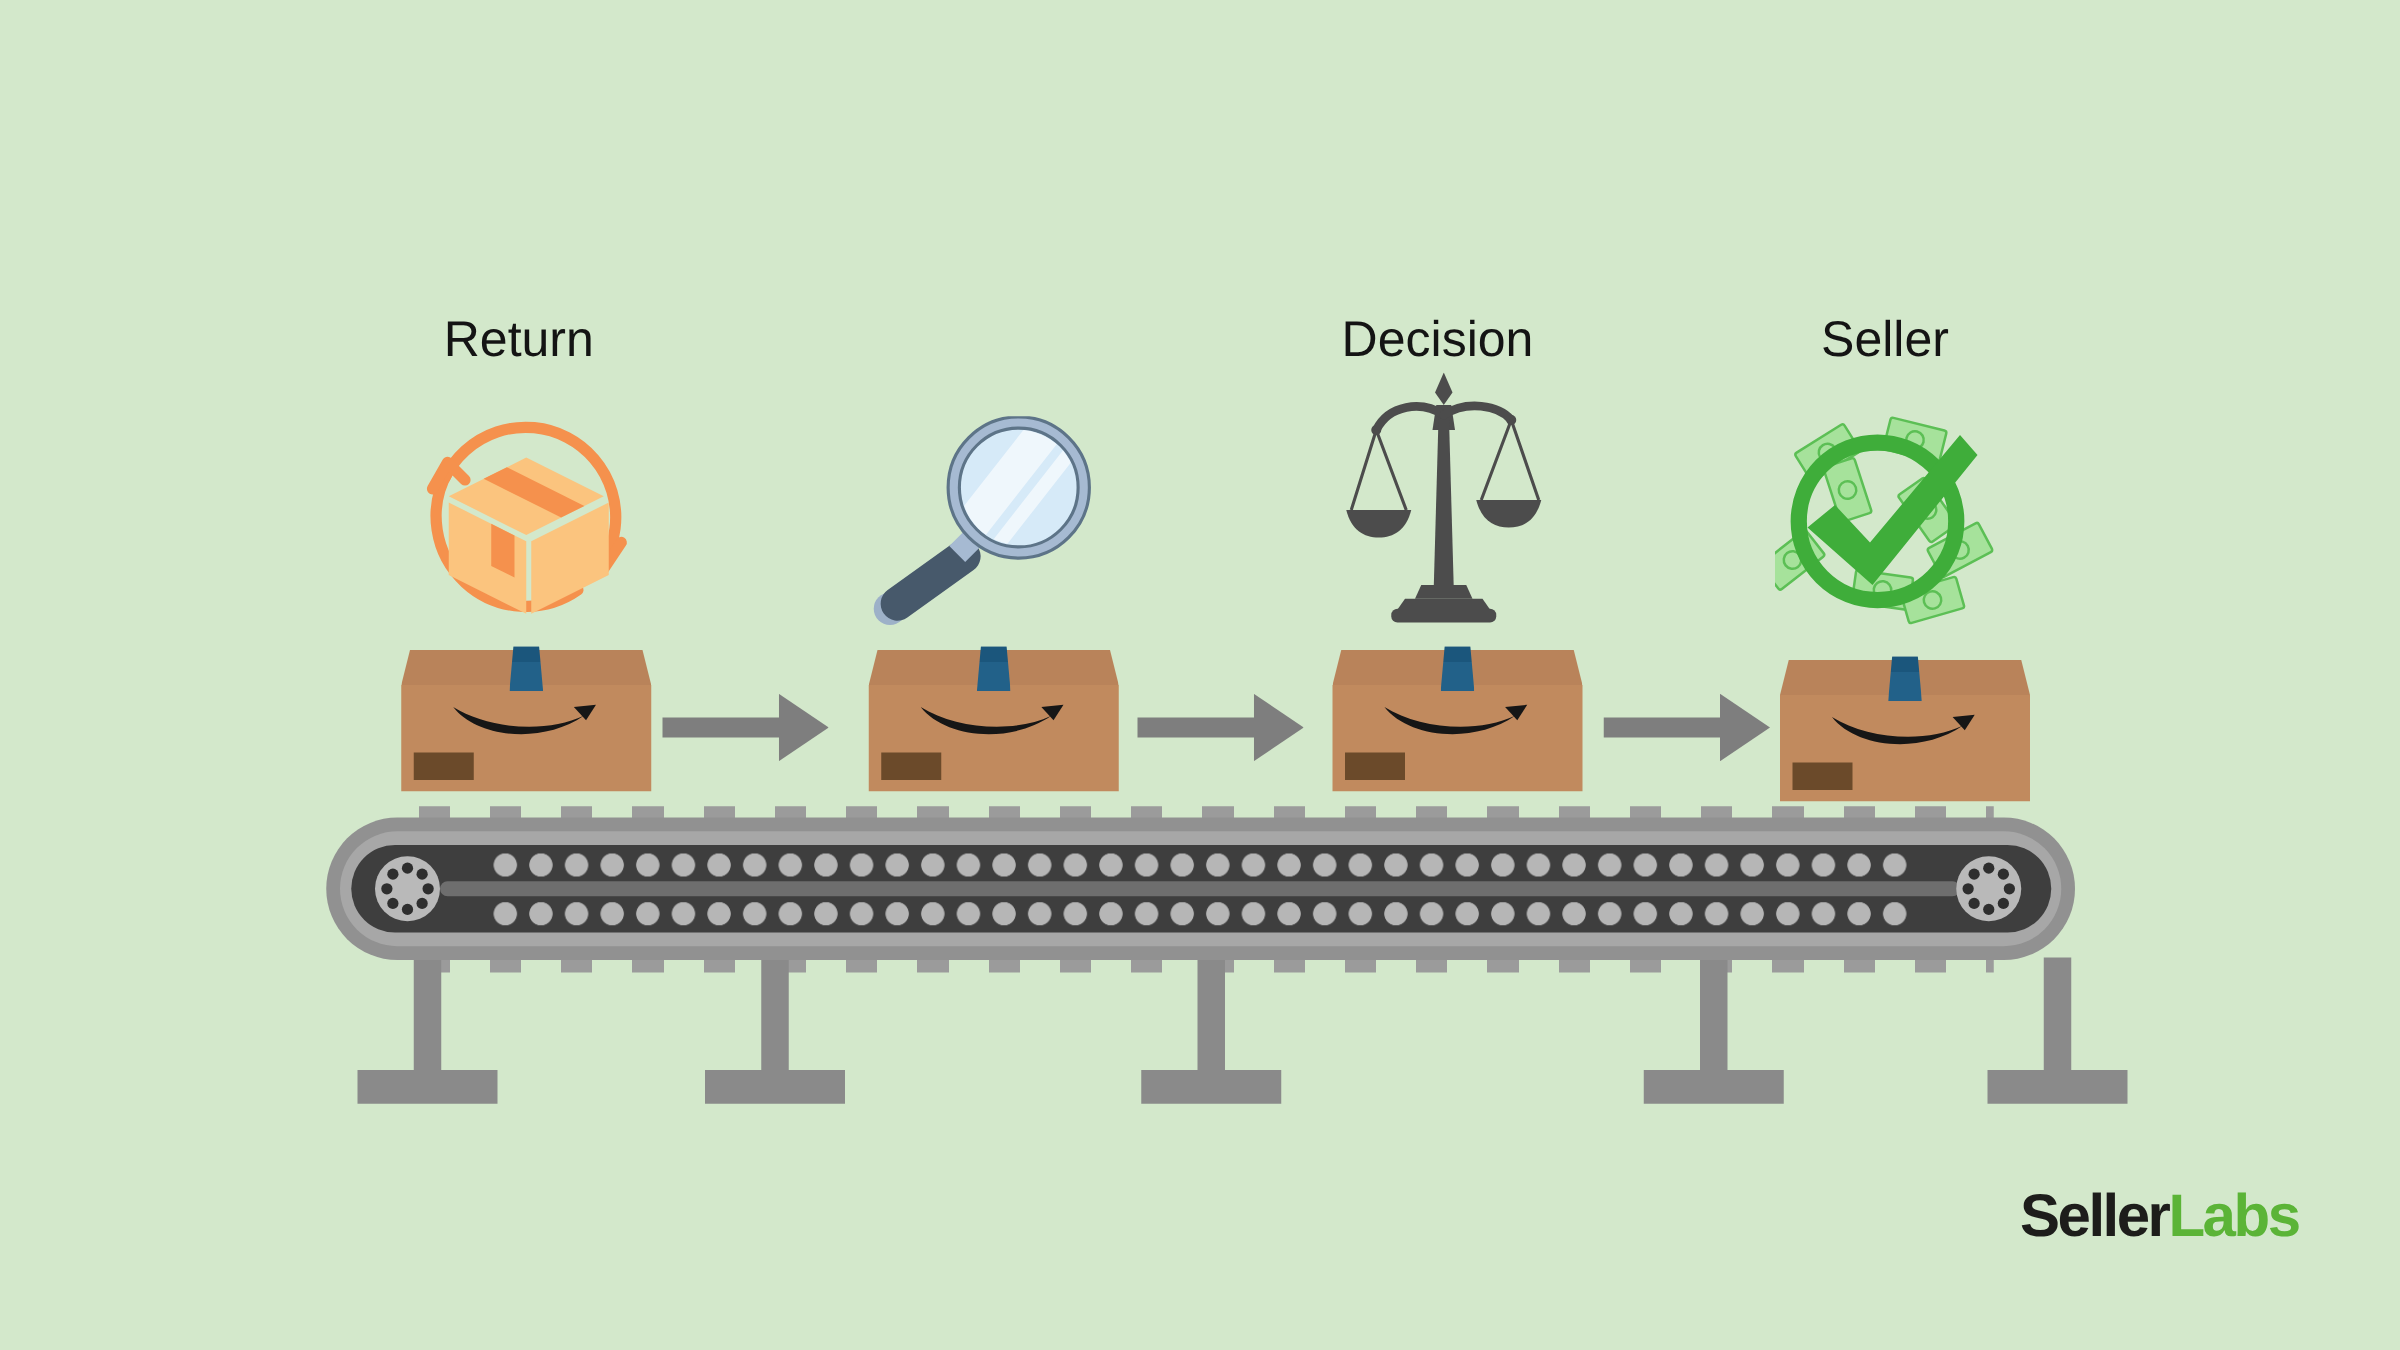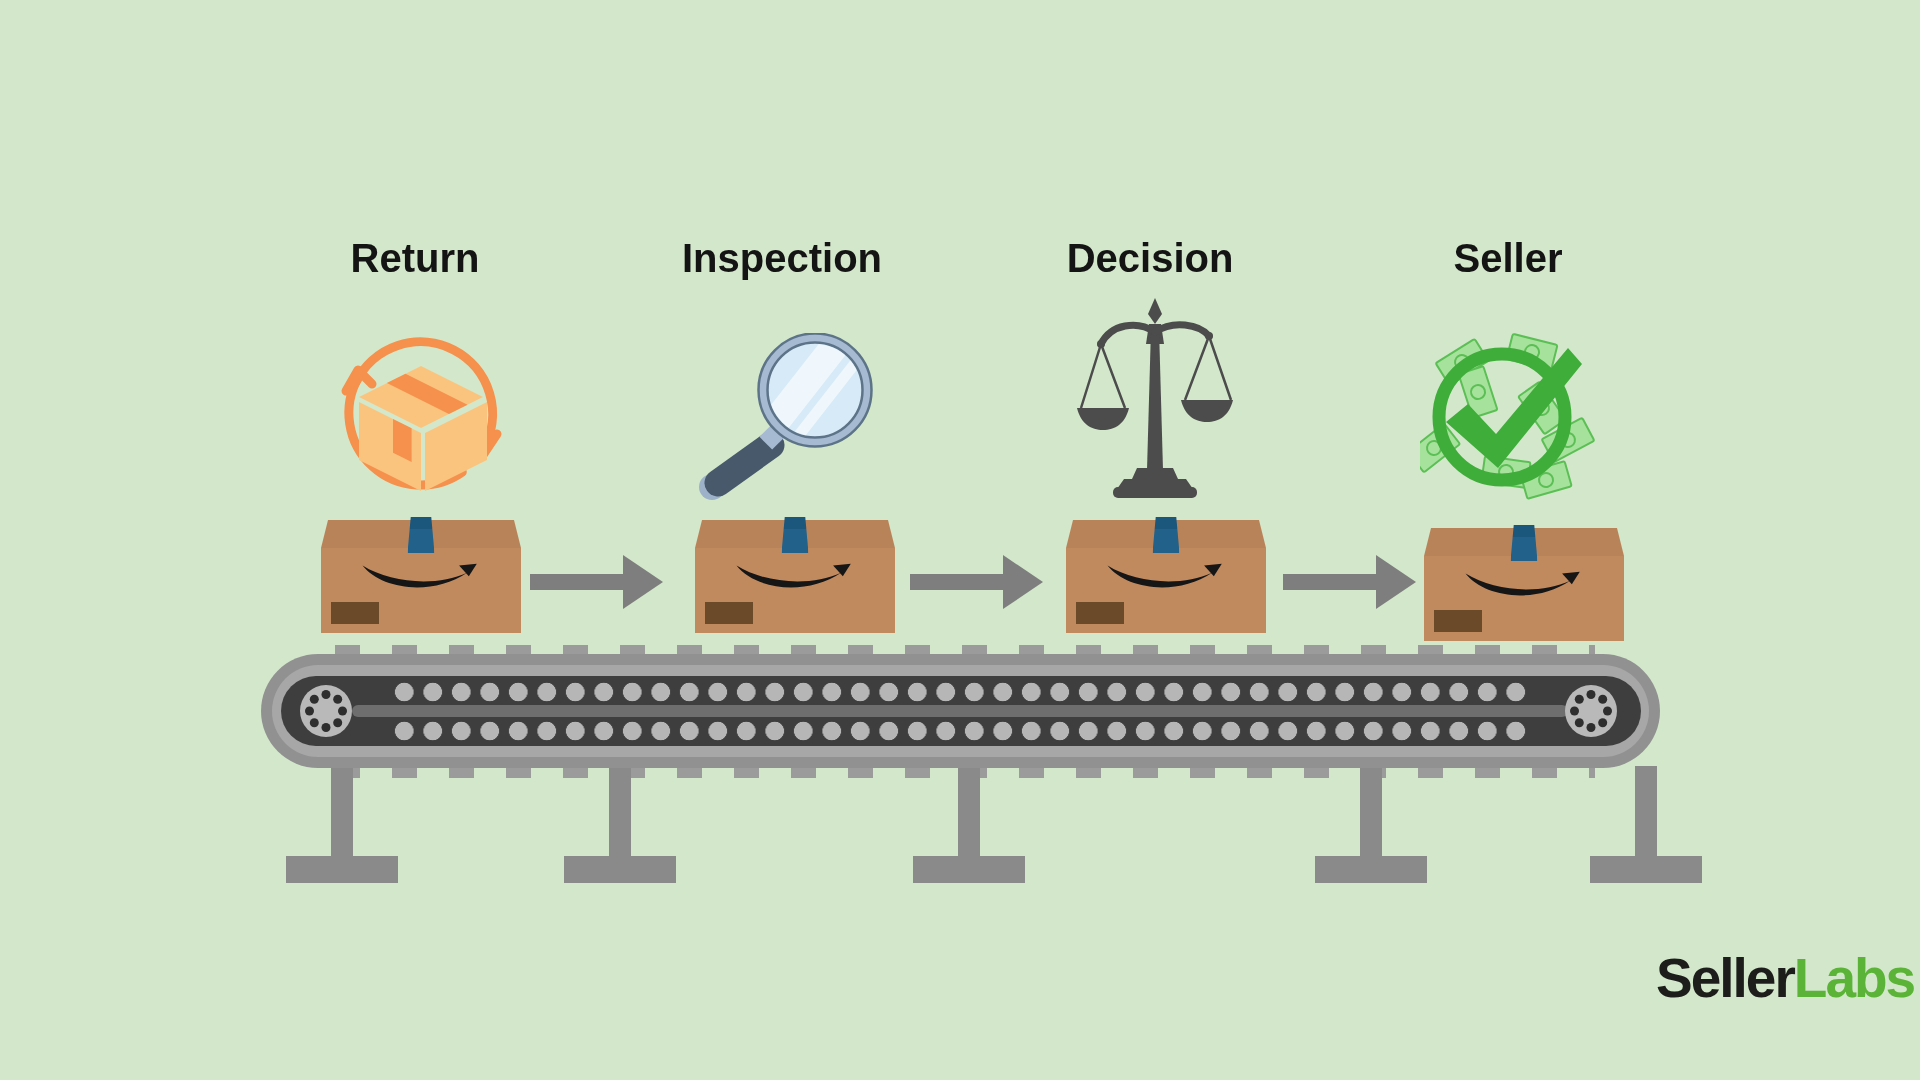--- a/index.html
+++ b/index.html
@@ -1,22 +1,22 @@
 <!DOCTYPE html>
 <html><head>
 <meta charset="utf-8">
 <style>
   html,body { margin:0; padding:0; background:#d3e8cb; }
   .canvas {
     position:relative; width:1920px; height:1080px; background:#d3e8cb;
     overflow:hidden; font-family:"Liberation Sans", sans-serif;
   }
   .stage-label {
-    position:absolute; top:236px; transform:translateX(-50%);
-    font-size:40px; font-weight:700; color:#141414; white-space:nowrap;
+    position:absolute; top:250px; transform:translateX(-50%);
+    font-size:40px; font-weight:400; color:#141414; white-space:nowrap;
   }
   .icon-slot { position:absolute; }
 
   
   .pkg { position:absolute; width:200px; height:113px; }
   .pkg-lid {
     position:absolute; top:0; left:0; width:100%; height:28px; background:#b9835a;
     clip-path:polygon(3.5% 0, 96.5% 0, 100% 100%, 0 100%);
   }
   .pkg-body { position:absolute; top:28px; left:0; width:100%; height:85px; background:#c18a5e; }
@@ -50,33 +50,32 @@
     background-size:28.5px 20px;
   }
   .belt-wheel {
     position:absolute; top:685px; width:52px; height:52px; border-radius:50%; background:#b9b9b9;
   }
   .leg-post { position:absolute; top:766px; width:22px; height:90px; background:#8a8a8a; }
   .leg-foot { position:absolute; top:856px; width:112px; height:27px; background:#8a8a8a; }
 
   
   .logo {
-    position:absolute; left:1656px; top:946px; font-size:55px; font-weight:800;
+    position:absolute; left:1616px; top:946px; font-size:48px; font-weight:800;
     letter-spacing:-2px; white-space:nowrap;
   }
   .logo .p1 { color:#1d1d1b; }
   .logo .p2 { color:#5bb437; }
 </style>
 </head>
 <body>
 
 <div class="canvas">
 
   <div class="stage-label" style="left:415px">Return</div>
-  <div class="stage-label" style="left:782px">Inspection</div>
   <div class="stage-label" style="left:1150px">Decision</div>
   <div class="stage-label" style="left:1508px">Seller</div>
 
   <div class="icon-slot" style="left:331px; top:318px; width:180px; height:190px;">
     <svg width="180" height="190" viewBox="0 0 180 190">
       <g fill="none" stroke="#f5914d" stroke-width="9" stroke-linecap="round">
         <path d="M 24.7 64.6 A 72 72 0 1 1 152.4 131"></path>
         <path d="M 131.3 154 A 72 72 0 0 1 27.6 59"></path>
         <path d="M 166 116 L 152 137 M 152 137 L 138 121" stroke-linejoin="round"></path>
         <path d="M 15 73 L 27 52 L 41 66" stroke-linejoin="round"></path>

